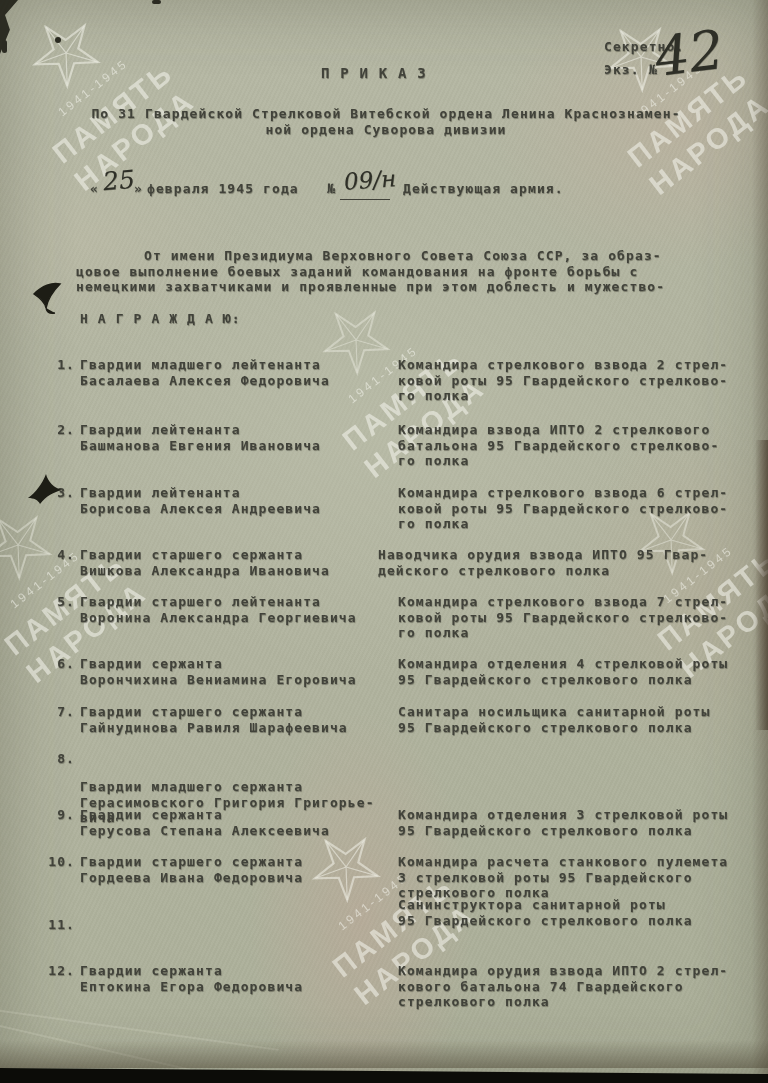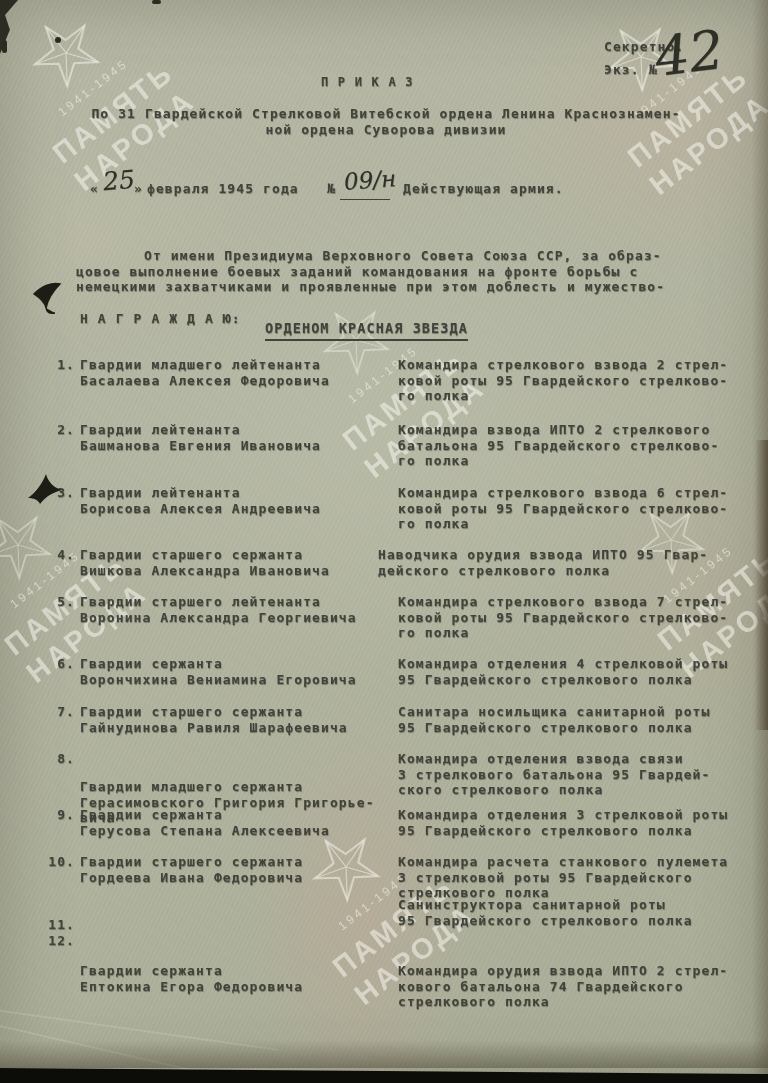--- a/index.html
+++ b/index.html
@@ -19,21 +19,21 @@
   .typed{
     position:absolute;
     font-weight:700; font-size:13px; line-height:15.5px; letter-spacing:1.1px;
     color:#41423a; white-space:pre-line;
     text-shadow:0.5px 0.5px 0.7px rgba(55,55,45,0.45);
   }
   .hw{
     position:absolute; font-family:"DejaVu Serif", serif; font-style:italic;
     color:#2e2f27; text-shadow:0.4px 0.4px 0.5px rgba(40,40,30,0.4); white-space:nowrap;
   }
-  .title{letter-spacing:1.2px; font-size:12px;margin-top:9px;}
+  .title{letter-spacing:1.2px; font-size:14px;}
   .subtitle{text-align:center;}
   .award-heading{border-bottom:2px solid #41423a; padding-bottom:2px; font-size:13.5px;}
   .num{width:30px; text-align:right;}
   
   .wm{position:absolute; width:170px; text-align:center;
       color:rgba(246,246,238,0.55); transform:rotate(-38deg); pointer-events:none;}
   .wm svg{display:block; margin:0 auto; opacity:0.85;}
   .wm .years{font-family:"Liberation Sans", sans-serif; font-size:12px; letter-spacing:3px; margin:2px 0 8px;}
   .wm .word{font-family:"Liberation Sans", sans-serif; font-weight:bold; font-size:29px; letter-spacing:3px; line-height:35px;}
   
@@ -146,21 +146,20 @@
   <div class="typed" style="left:327px; top:181px;">№</div>
   <div class="art underline-no"></div>
   <div class="hw" style="left:344px; top:167px; font-size:23px; transform:rotate(-4deg);">09/н</div>
   <div class="typed" style="left:403px; top:181px;">Действующая армия.</div>
 
   <div class="typed" style="left:76px; top:248px; width:625px; text-indent:68px;">От имени Президиума Верховного Совета Союза ССР, за образ-
 цовое выполнение боевых заданий командования на фронте борьбы с
 немецкими захватчиками и проявленные при этом доблесть и мужество-</div>
   <div class="typed" style="left:80px; top:311px;">Н А Г Р А Ж Д А Ю:</div>
 
-  <div class="typed award-heading" style="left:265px; top:321px;">ОРДЕНОМ КРАСНАЯ ЗВЕЗДА</div>
 
   <div class="typed num" style="left:45px; top:357px;">1.</div>
   <div class="typed" style="left:80px; top:357px; width:320px;">Гвардии младшего лейтенанта
 Басалаева Алексея Федоровича</div>
   <div class="typed" style="left:398px; top:357px; width:350px;">Командира стрелкового взвода 2 стрел-
 ковой роты 95 Гвардейского стрелково-
 го полка</div>
 
   <div class="typed num" style="left:45px; top:422px;">2.</div>
   <div class="typed" style="left:80px; top:422px; width:320px;">Гвардии лейтенанта
@@ -198,42 +197,39 @@
   <div class="typed num" style="left:45px; top:704px;">7.</div>
   <div class="typed" style="left:80px; top:704px; width:320px;">Гвардии старшего сержанта
 Гайнудинова Равиля Шарафеевича</div>
   <div class="typed" style="left:398px; top:704px; width:350px;">Санитара носильщика санитарной роты
 95 Гвардейского стрелкового полка</div>
 
   <div class="typed num" style="left:45px; top:751px;">8.</div>
   <div class="typed" style="left:80px; top:751px; width:320px;margin-top:28px;">Гвардии младшего сержанта
 Герасимовского Григория Григорье-
 вича</div>
-  <div class="typed" style="left:398px; top:751px; width:350px;">Командира отделения взвода связи
-3 стрелкового батальона 95 Гвардей-
-ского стрелкового полка</div>
 
   <div class="typed num" style="left:45px; top:807px;">9.</div>
   <div class="typed" style="left:80px; top:807px; width:320px;">Гвардии сержанта
 Герусова Степана Алексеевича</div>
   <div class="typed" style="left:398px; top:807px; width:350px;">Командира отделения 3 стрелковой роты
 95 Гвардейского стрелкового полка</div>
 
   <div class="typed num" style="left:45px; top:854px;">10.</div>
   <div class="typed" style="left:80px; top:854px; width:320px;">Гвардии старшего сержанта
 Гордеева Ивана Федоровича</div>
   <div class="typed" style="left:398px; top:854px; width:350px;">Командира расчета станкового пулемета
 3 стрелковой роты 95 Гвардейского
 стрелкового полка</div>
 
   <div class="typed num" style="left:45px; top:917px;">11.</div>
   <div class="typed" style="left:398px; top:897px; width:350px;">Санинструктора санитарной роты
 95 Гвардейского стрелкового полка</div>
 
-  <div class="typed num" style="left:45px; top:933px;">12.</div>
+  <div class="typed num" style="left:45px; top:963px;">12.</div>
   <div class="typed" style="left:80px; top:963px; width:320px;">Гвардии сержанта
 Ептокина Егора Федоровича</div>
   <div class="typed" style="left:398px; top:963px; width:350px;">Командира орудия взвода ИПТО 2 стрел-
 кового батальона 74 Гвардейского
 стрелкового полка</div>
 
   <div class="art corner-blob"></div>
   <div class="art speck" style="left:55px; top:37px; width:6px; height:6px;"></div>
   <div class="art speck" style="left:152px; top:0; width:9px; height:4px; border-radius:2px;"></div>
   <div class="art speck" style="left:2px; top:40px; width:5px; height:13px; border-radius:3px;"></div>

